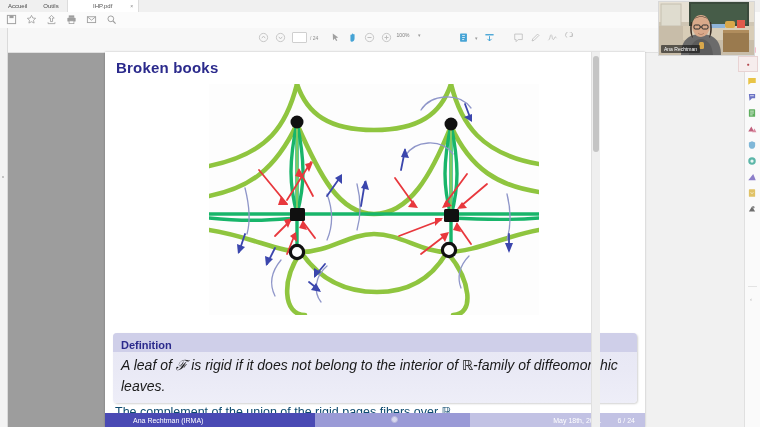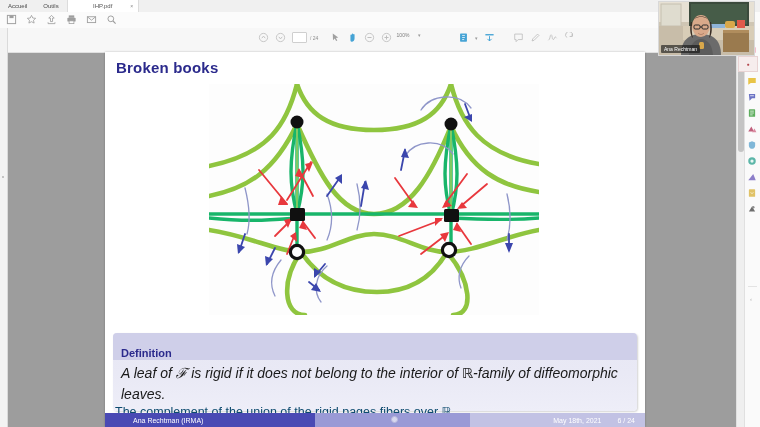--- a/index.html
+++ b/index.html
@@ -19,21 +19,21 @@
   .tab.doc .xbtn{position:absolute;right:3px;top:3px;width:6px;height:6px;font-size:5px;line-height:6px;text-align:center;color:#8a8a8a;}
   .tab.spacerflex{flex:1;background:#f0f0f0;}
 
   
   .icontoolbar{position:absolute;left:0;top:12px;width:760px;height:16px;background:#fbfbfb;border-bottom:1px solid #e2e2e2;}
   .ic-left{position:absolute;left:6px;top:2px;display:flex;gap:9px;align-items:center;}
   .ic{width:11px;height:11px;opacity:.62;display:block;}
   .ic svg{display:block;width:11px;height:11px;}
 
   
-  .viewport{position:absolute;left:0;top:28px;width:745px;height:399px;background:#9d9d9d;}
+  .viewport{position:absolute;left:0;top:28px;width:600px;height:399px;background:#9d9d9d;}
   .leftrail{position:absolute;left:0;top:0;width:7px;height:399px;background:#f3f3f3;border-right:1px solid #dadada;}
   .raildot{position:absolute;left:2px;top:148px;width:2px;height:2px;background:#b5b5b5;border-radius:50%;}
 
   
   .viewbar{position:absolute;left:8px;top:0;width:737px;height:24px;background:#f7f7f7;border-bottom:1px solid #e0e0e0;}
   .vb-group{position:absolute;top:4px;display:flex;align-items:center;gap:6px;}
   .vb-g1{left:250px;}
   .vb-g2{left:322px;}
   .vb-g3{left:386px;}
   .vb-g4{left:450px;}
@@ -52,21 +52,21 @@
   .slide-title{position:absolute;left:11px;top:7px;font-size:15px;font-weight:bold;color:#2b2a8c;letter-spacing:.2px;}
 
   
   .figure{position:absolute;left:104px;top:32px;width:330px;height:231px;background:#fdfdfd;overflow:hidden;}
   .figure svg{display:block;}
 
   
   .defbox{position:absolute;left:8px;top:281px;width:524px;border-radius:4px;
     background:linear-gradient(to bottom,#e7e7f4 0%,#e9e9f5 52%,#eeeef8 100%);
     box-shadow:1px 1px 2px rgba(0,0,0,.18);}
-  .defbox .defhead{background:#cfcfe9;border-radius:4px 4px 0 0;padding:14px 8px 1px 8px;
+  .defbox .defhead{background:#cfcfe9;border-radius:4px 4px 0 0;padding:6px 8px 1px 8px;
     font-size:11px;font-weight:bold;color:#2b2a8c;}
   .defbox .defbody{padding:3px 8px 6px 8px;font-size:14px;font-style:italic;color:#1a1a1a;line-height:1.45;}
   .serifcal{font-family:"Liberation Serif", serif;font-style:italic;}
   .blackboard{font-family:"DejaVu Sans", sans-serif;font-style:normal;}
 
   .bodyline{position:absolute;left:10px;top:352px;font-size:12.5px;color:#0c4a6e;}
 
   
   .footer{position:absolute;left:0;bottom:0;width:540px;height:14px;display:flex;align-items:center;}
   .f-left{width:210px;height:14px;background:#4a4ab4;color:#ffffff;font-size:7px;display:flex;align-items:center;padding-left:28px;box-sizing:border-box;}

